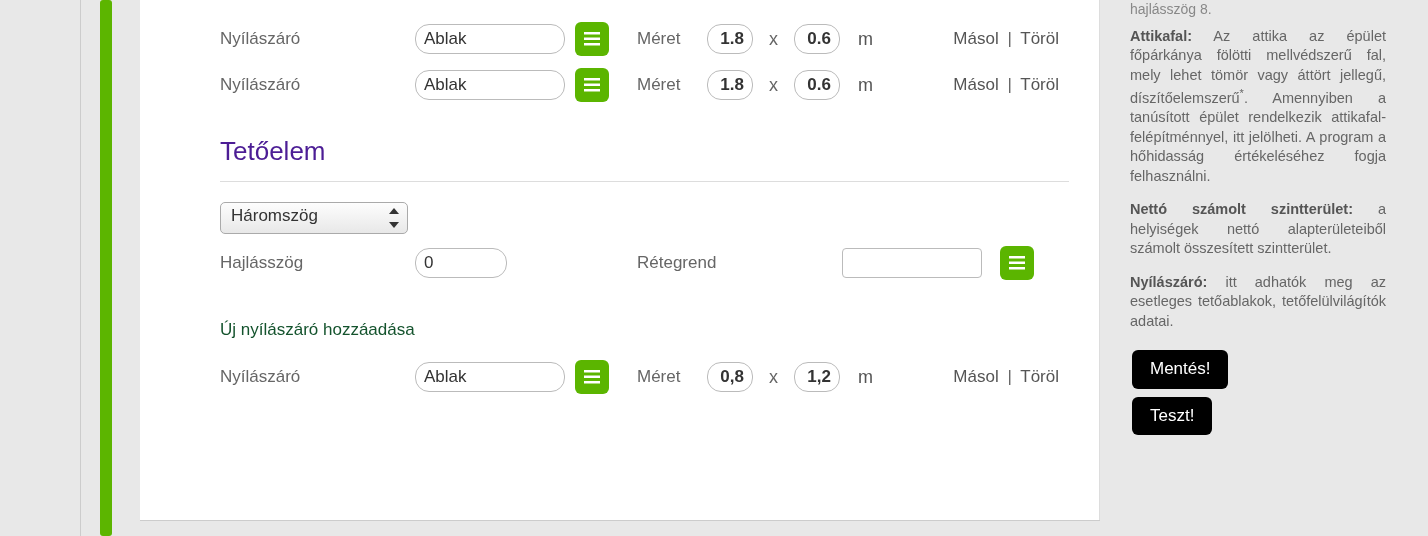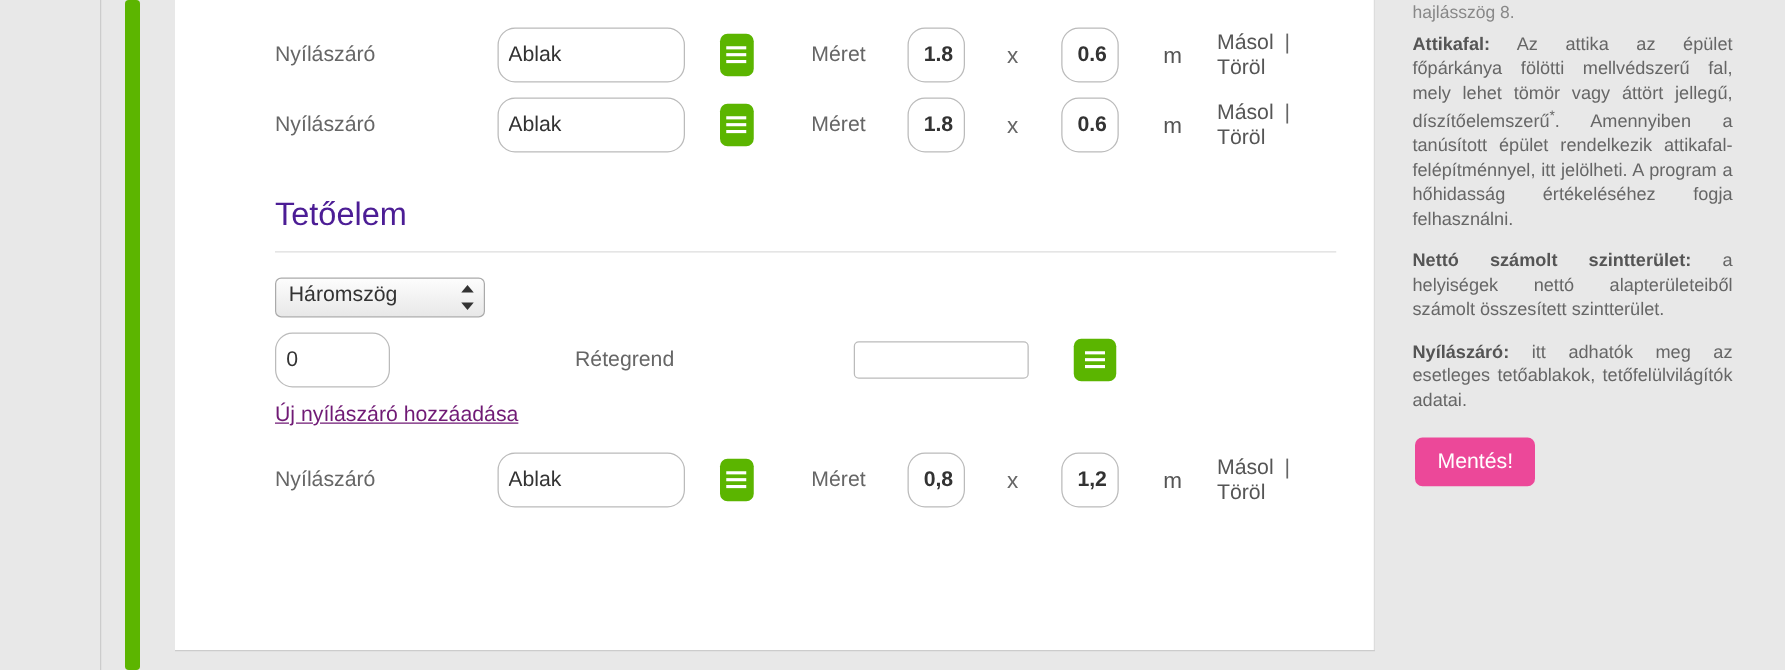--- a/index.html
+++ b/index.html
@@ -48,30 +48,30 @@
     position: absolute;
     left: 140px;
     top: 520px;
     width: 960px;
     height: 1px;
     background: #ccc;
   }
   .row {
     display: flex;
     align-items: center;
-    gap: 28px;
+    gap: 10px;
     margin: 12px 0;
   }
   .label-col {
     width: 185px;
     color: #666;
     font-size: 17px;
   }
   .text-input {
-    height: 44px;
+    height: 30px;
     border: 1px solid #bbb;
     border-radius: 14px;
     padding: 2px 8px;
     font-size: 17px;
     color: #333;
     background: #fff;
   }
   .w150 { width: 150px; }
   .w50 { width: 46px; text-align: right; font-weight: bold; }
   .w90 { width: 92px; }
@@ -118,21 +118,21 @@
     color: #4c1d95;
     margin: 34px 0 4px 0;
     border-bottom: 1px solid #ddd;
     padding-bottom: 14px;
   }
   .select-wrap {
     position: relative;
     display: inline-block;
   }
   .fake-select {
-    width: 168px;
+    width: 188px;
     height: 32px;
     border: 1px solid #aaa;
     border-radius: 5px;
     background: linear-gradient(#fdfdfd, #e8e8e8);
     padding: 3px 26px 17px 10px;
     font-size: 17px;
     color: #333;
     position: relative;
     cursor: pointer;
   }
@@ -165,22 +165,22 @@
   .blank-input {
     height: 30px;
     width: 140px;
     border: 1px solid #bbb;
     border-radius: 4px;
     background: #fff;
     margin-left: 75px;
   }
   .add-link {
     display: inline-block;
-    color: #701a75;
-    text-decoration: underline;
+    margin-top: 28px;
+    color: #14532d;
     font-size: 17px;
     cursor: pointer;
   }
   
   .sidebar {
     position: absolute;
     left: 1118px;
     top: 0;
     width: 280px;
     padding: 0 12px 20px 12px;
@@ -188,21 +188,21 @@
     color: #666;
     line-height: 1.35;
   }
   .sidebar .cut { color: #888; font-size: 14px; margin-bottom: 8px; }
   .sidebar p { margin: 8px 0 14px 0; text-align: justify; }
   .sidebar b { color: #555; font-weight: bold; }
   .sidebar .src { font-style: italic; font-size: 14px; }
   .sup { vertical-align: super; font-size: 11px; }
   .btn-green {
     display: inline-block;
-    background: #ec4899;
+    background: #000000;
     color: #fff;
     font-size: 17px;
     padding: 8px 18px;
     border-radius: 6px;
     cursor: pointer;
     margin: 4px 2px;
   }
 </style>
 </head>
 <body>
@@ -260,20 +260,21 @@
 
     <h2 class="section">Tetőelem</h2>
 
     <div class="row" style="margin-top:20px;">
       <span class="select-wrap">
         <div class="fake-select">Háromszög</div>
       </span>
     </div>
 
     <div class="row">
+      <span class="label-col">Hajlásszög</span>
       <input class="text-input w90" value="0" style="">
       <span class="ret-label">Rétegrend</span>
       <input class="text-input blank-input" value="" style="">
       <span class="green-btn" style="margin-left:8px;">
         <svg width="20" height="16" viewBox="0 0 20 16">
             <rect x="2" y="1" width="16" height="2.5" fill="#fff"></rect>
             <rect x="2" y="6.5" width="16" height="2.5" fill="#fff"></rect>
             <rect x="2" y="12" width="16" height="2.5" fill="#fff"></rect>
           </svg>
       </span>
@@ -315,15 +316,16 @@
     <p>
       <b>Nettó számolt szintterület:</b>
       <span>a helyiségek nettó alapterületeiből számolt összesített szintterület.</span>
     </p>
     <p>
       <b>Nyílászáró:</b>
       <span>itt adhatók meg az esetleges tetőablakok, tetőfelülvilágítók adatai.</span>
     </p>
     <div>
       <span class="btn-green">Mentés!</span><br>
+      <span class="btn-green">Teszt!</span>
     </div>
   </div>
 </div>
 
 </body></html>

